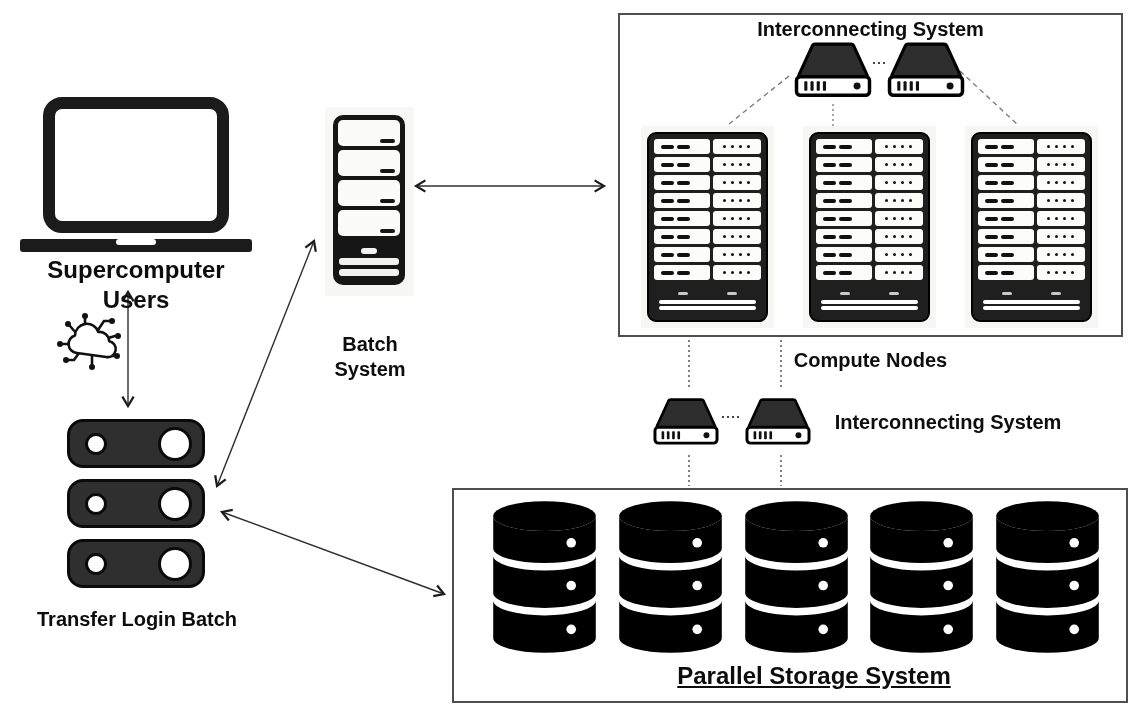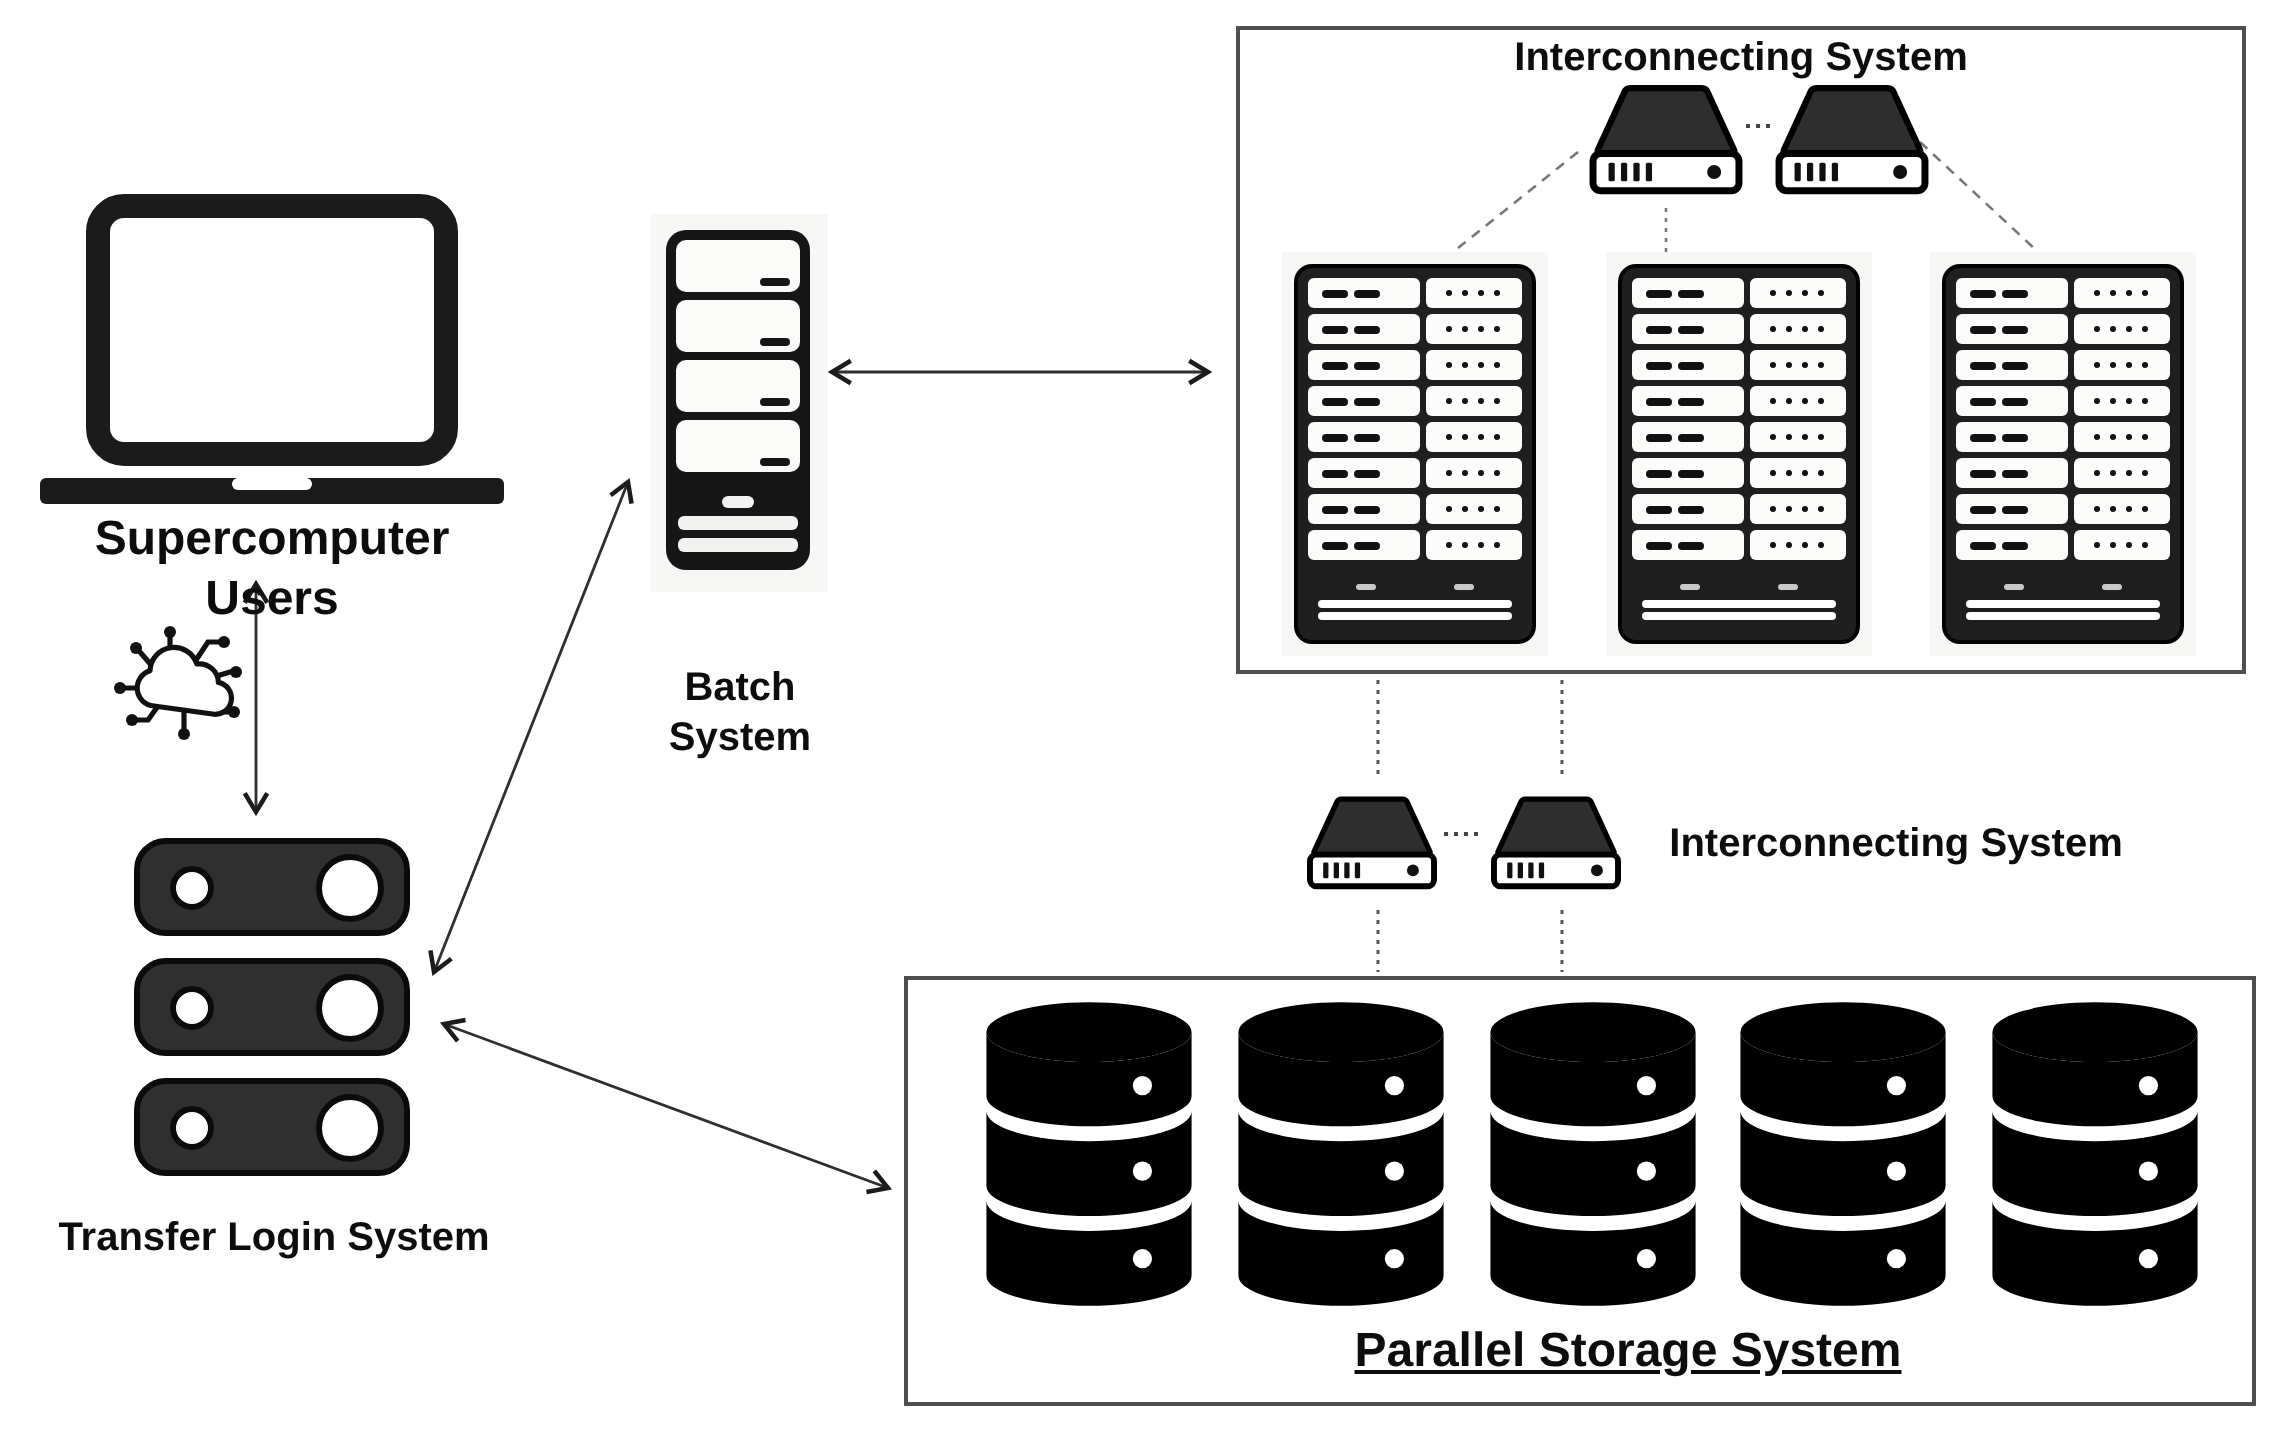--- a/index.html
+++ b/index.html
@@ -133,21 +133,21 @@
       <div class="pill">
       <span class="c-small"></span>
       <span class="c-big"></span>
     </div>
       <div class="pill">
       <span class="c-small"></span>
       <span class="c-big"></span>
     </div>
   </div>
   <div class="abs lbl lbl-md" style="left:17px;top:607px;width:240px;">
-    <div>Transfer Login System</div>
+    <div>Transfer Login Batch</div>
   </div>
 
   <div class="abs" id="tower-backdrop"></div>
   <div class="abs" id="tower">
     <div class="t-slot">
       <span class="t-slot-dash"></span>
     </div>
       <div class="t-slot">
       <span class="t-slot-dash"></span>
     </div>
@@ -505,20 +505,21 @@
           <span class="rb-dash a"></span>
           <span class="rb-dash b"></span>
           <div class="rb-bar">
               <i></i>
               <i></i>
             </div>
         </div>
       </div>
     </div>
   </div>
+  <div class="abs lbl lbl-md" style="left:618px;top:348px;width:505px;">Compute Nodes</div>
 
   <div id="switch-pair-mid" class="abs">
     <svg class="switch-mid" viewBox="0 0 100 76">
       <path d="M27,4 Q24,4 23,7 L6,44 L6,47 L94,47 L94,44 L77,7 Q76,4 73,4 Z" fill="#2e2e2e" stroke="#000" stroke-width="4" stroke-linejoin="round"></path>
       <rect x="3" y="46" width="94" height="24" rx="5" fill="#fff" stroke="#000" stroke-width="4.5"></rect>
       <rect x="13" y="52" width="4" height="12" rx="1" fill="#101010"></rect>
       <rect x="21" y="52" width="4" height="12" rx="1" fill="#101010"></rect>
       <rect x="29" y="52" width="4" height="12" rx="1" fill="#101010"></rect>
       <rect x="37" y="52" width="4" height="12" rx="1" fill="#101010"></rect>
       <circle cx="81" cy="58" r="4.5" fill="#101010"></circle>

